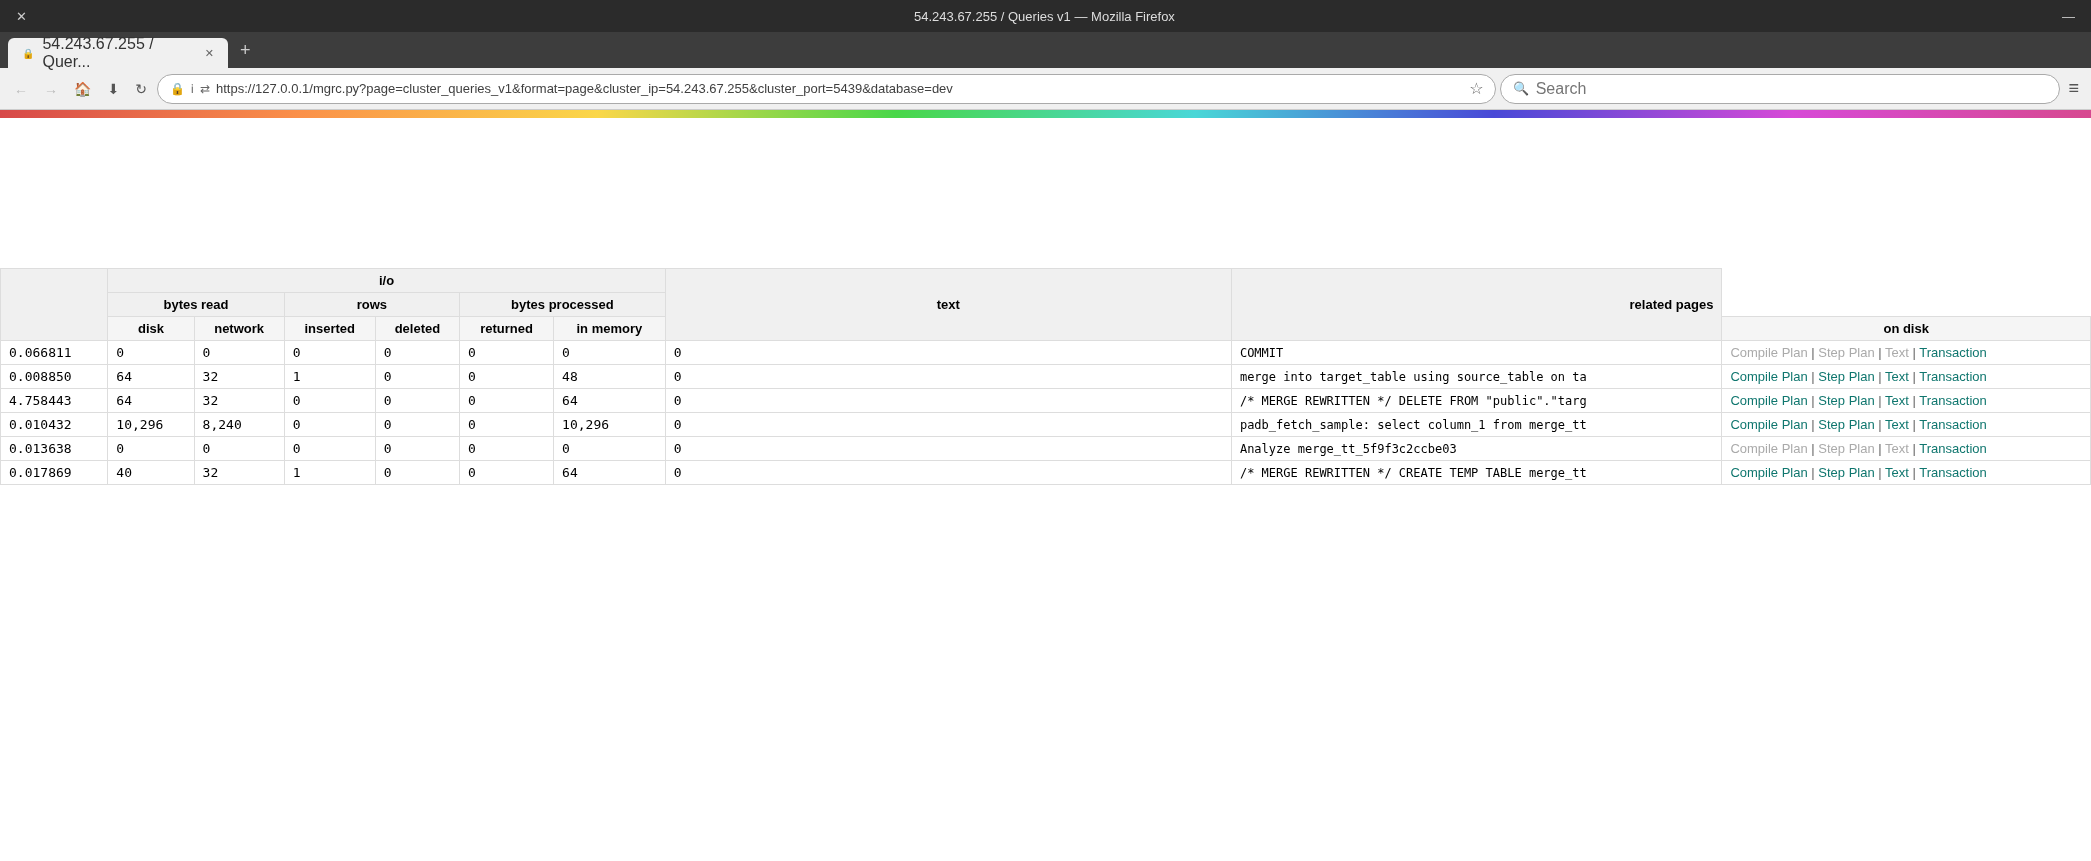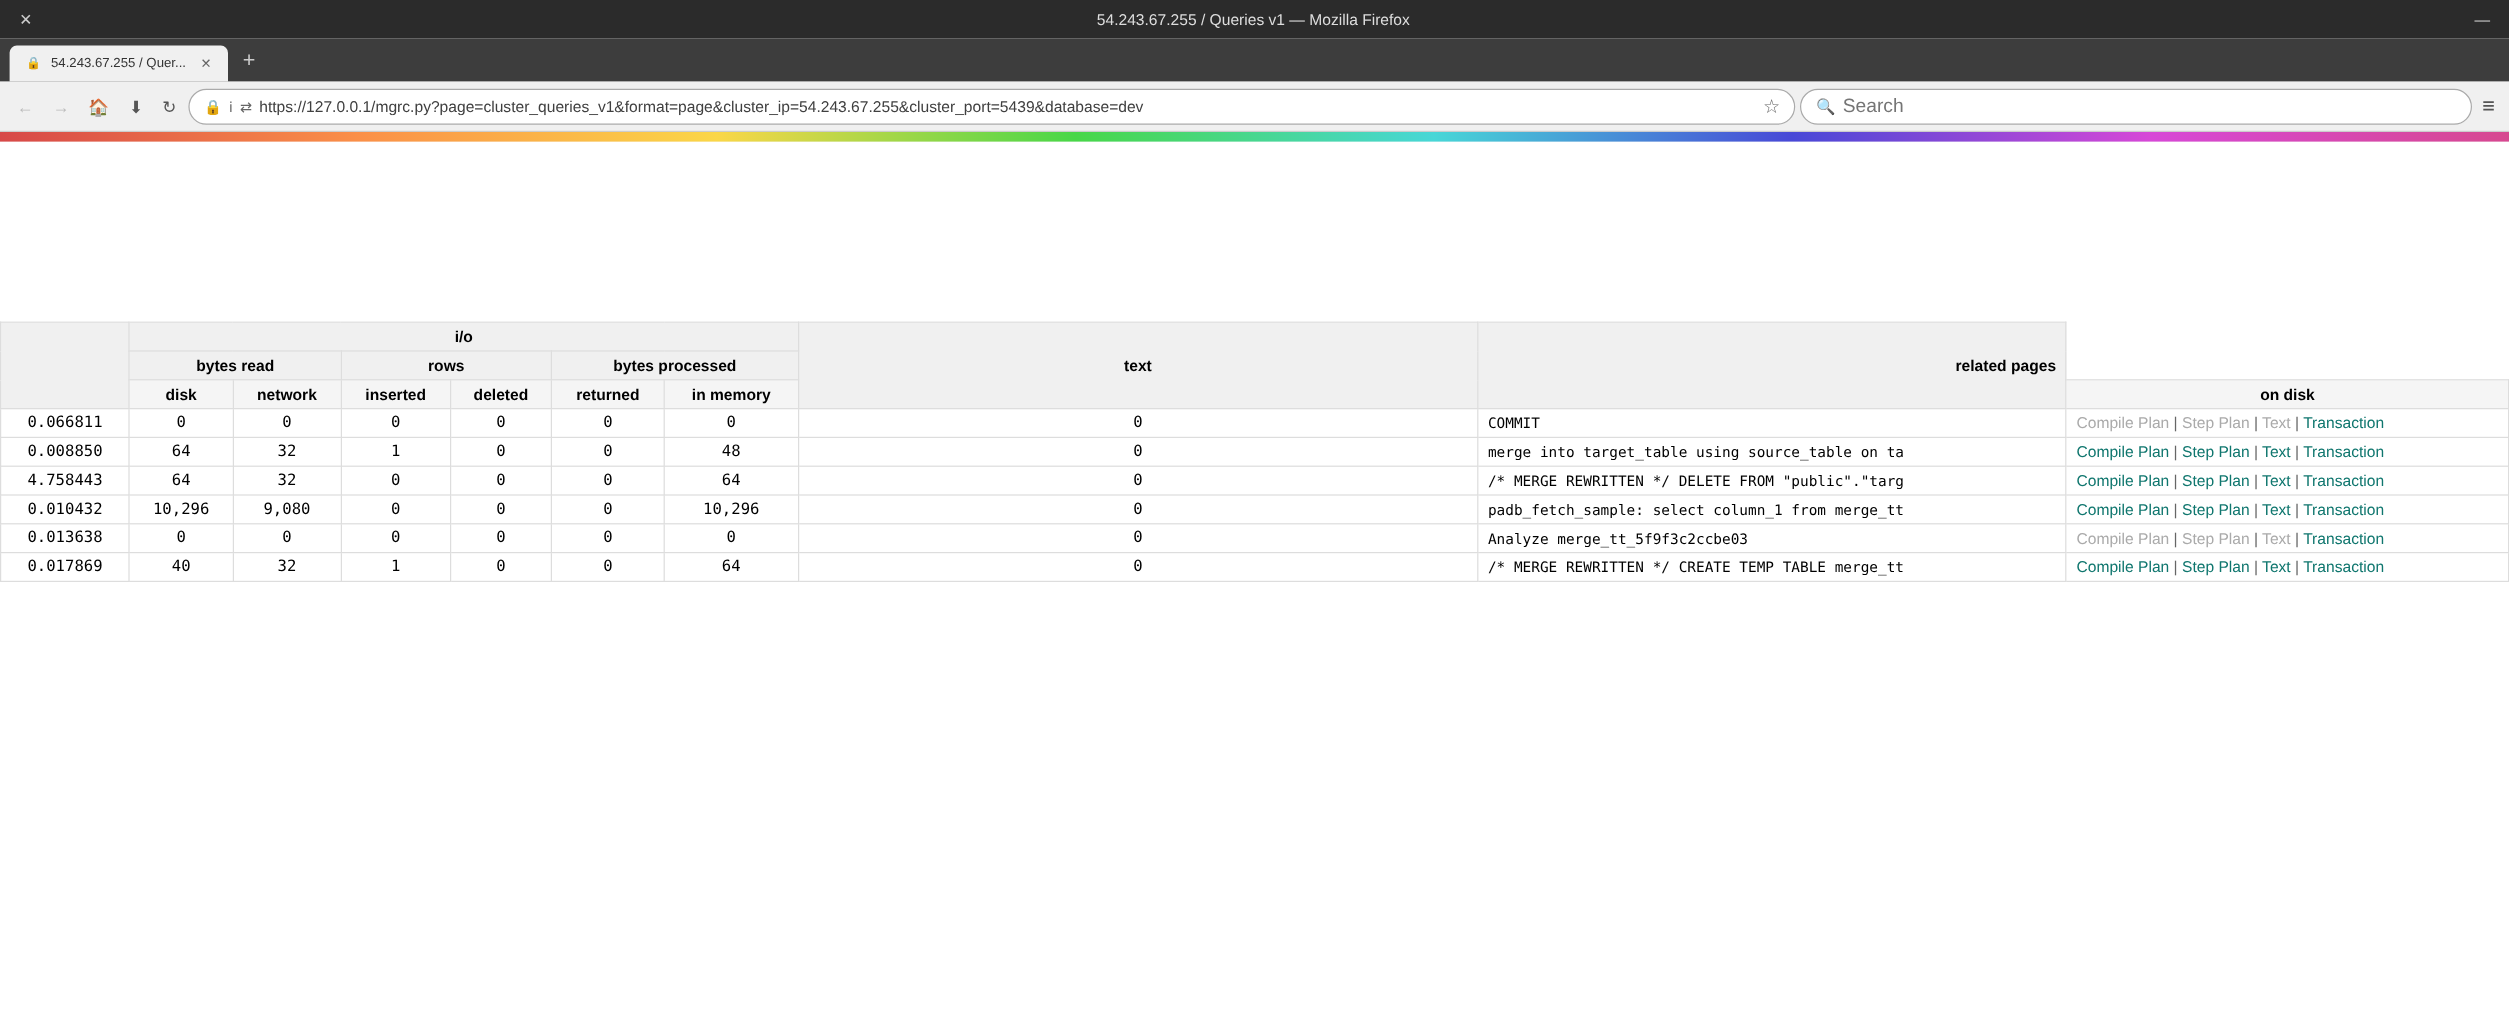--- a/index.html
+++ b/index.html
@@ -134,21 +134,21 @@
       padding: 4px 8px;
       white-space: nowrap;
     }
     .data-table th {
       background: #f5f5f5;
       font-weight: bold;
       text-align: center;
       font-family: Arial, sans-serif;
     }
     .data-table td {
-      text-align: center;
+      text-align: left;
     }
     .data-table td.text-col {
       text-align: left;
       font-family: monospace;
       font-size: 12px;
     }
     .data-table td.related-col {
       text-align: left;
       font-family: Arial, sans-serif;
     }
@@ -171,21 +171,21 @@
 
 <div class="titlebar">
   <span style="cursor:pointer; padding: 2px 6px;">✕</span>
   <span class="titlebar-title">54.243.67.255 / Queries v1 — Mozilla Firefox</span>
   <span style="cursor:pointer; padding: 2px 6px;">—</span>
 </div>
 
 <div class="tabbar">
   <div class="tab">
     <span class="tab-favicon">🔒</span>
-    <span style="font-size:11px; overflow:hidden; text-overflow:ellipsis; max-width:160px;">54.243.67.255 / Quer...</span>
+    <span style="font-size:16px; overflow:hidden; text-overflow:ellipsis; max-width:160px;">54.243.67.255 / Quer...</span>
     <span class="tab-close">✕</span>
   </div>
   <button class="tab-new">+</button>
 </div>
 
 <div class="navbar">
   <button class="nav-btn disabled">←</button>
   <button class="nav-btn disabled">→</button>
   <button class="nav-btn">🏠</button>
   <button class="nav-btn">⬇</button>
@@ -269,21 +269,21 @@
           <td>0</td>
           <td>0</td>
           <td>64</td>
           <td>0</td>
           <td class="text-col">/* MERGE REWRITTEN */ DELETE FROM "public"."targ</td>
           <td class="related-col"><span class="link-active">Compile Plan</span><span class="separator"> | </span><span class="link-active">Step Plan</span><span class="separator"> | </span><span class="link-active">Text</span><span class="separator"> | </span><span class="link-active">Transaction</span></td>
         </tr>
         <tr>
           <td>0.010432</td>
           <td>10,296</td>
-          <td>9,080</td>
+          <td>8,240</td>
           <td>0</td>
           <td>0</td>
           <td>0</td>
           <td>10,296</td>
           <td>0</td>
           <td class="text-col">padb_fetch_sample: select column_1 from merge_tt</td>
           <td class="related-col"><span class="link-active">Compile Plan</span><span class="separator"> | </span><span class="link-active">Step Plan</span><span class="separator"> | </span><span class="link-active">Text</span><span class="separator"> | </span><span class="link-active">Transaction</span></td>
         </tr>
         <tr>
           <td>0.013638</td>

